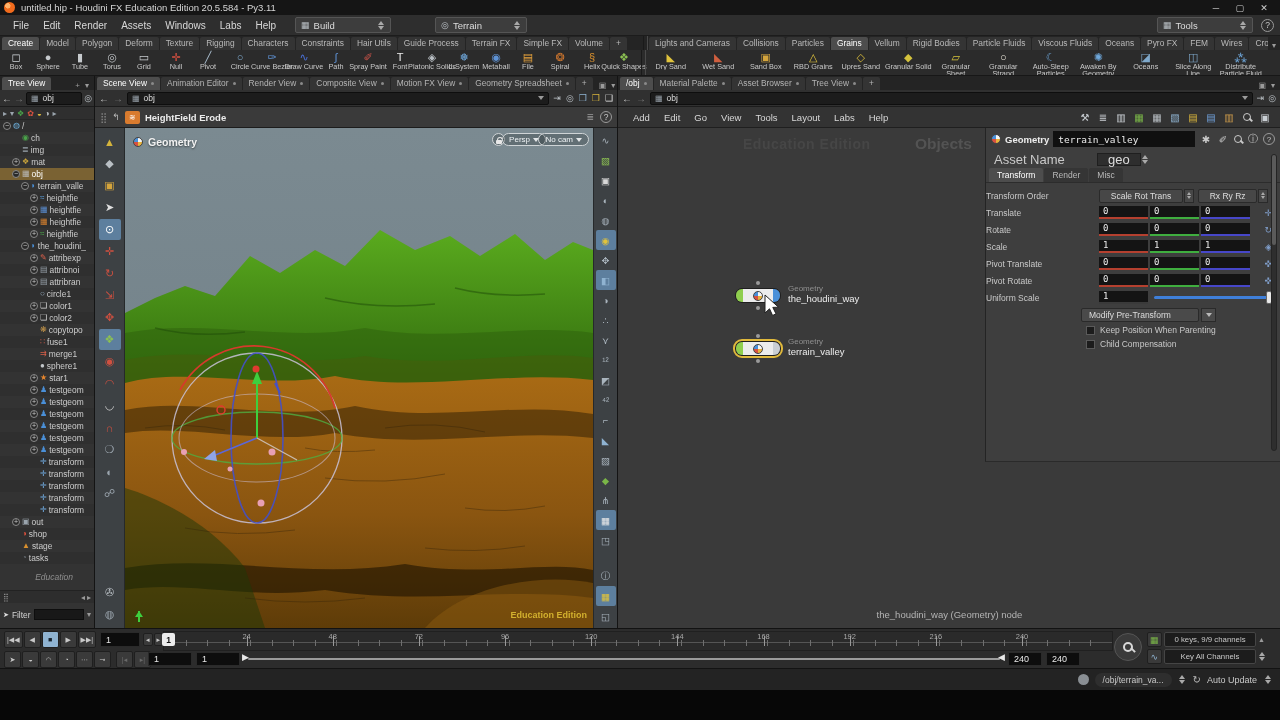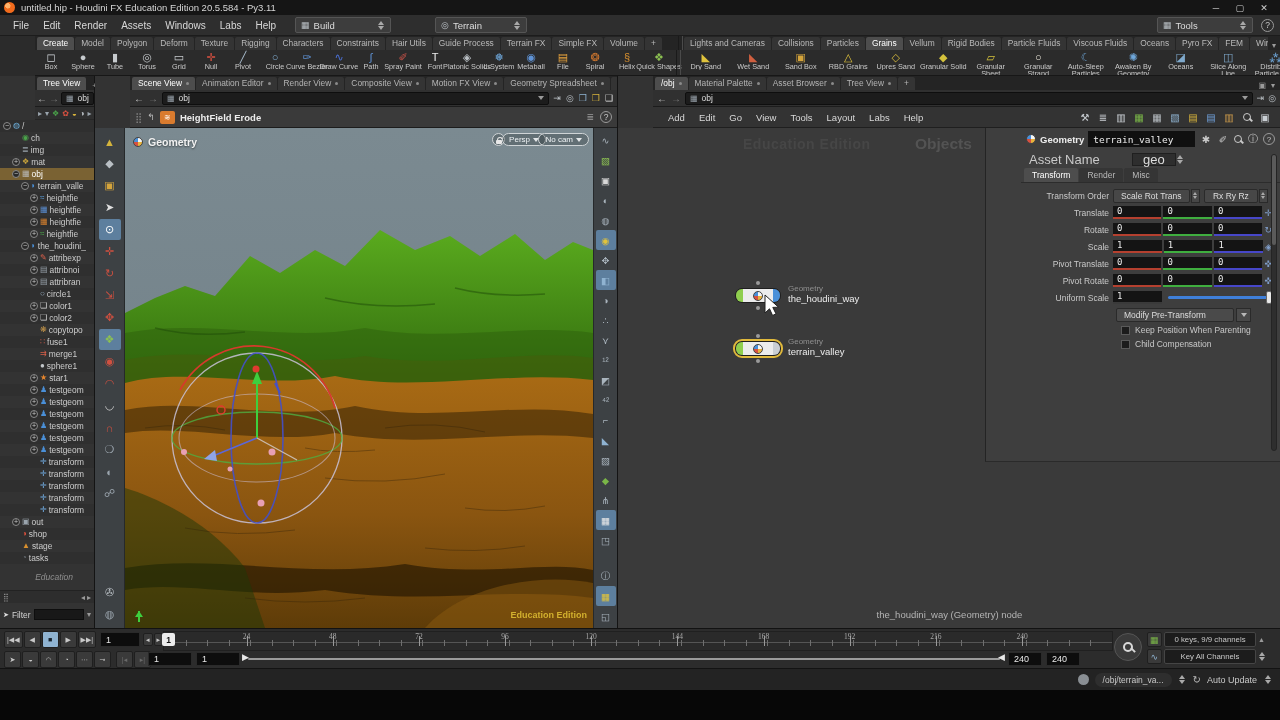--- a/index.html
+++ b/index.html
@@ -1,19 +1,19 @@
 <!DOCTYPE html>
 <html><head>
 <meta charset="utf-8">
 <style>
   html,body{margin:0;padding:0;background:#000;}
   *{box-sizing:border-box;}
   #app{position:relative;width:1280px;height:720px;background:#050505;overflow:hidden;
        font-family:"Liberation Sans",sans-serif;color:#ccc;font-size:10px;cursor:default;}
-  .abs{position:absolute;padding-left:35px;}
+  .abs{position:absolute;}
 
   
   #titlebar{left:0;top:0;width:1280px;height:15px;background:#151515;display:flex;align-items:center;padding:0 4px;gap:6px;}
   #hlogo{width:11px;height:11px;border-radius:50%;background:radial-gradient(circle at 35% 35%,#ffb36b 0 25%,#f26b1c 28% 100%);flex:none;}
   #titletext{font-size:9.5px;color:#d6d6d6;}
   #winbtns{margin-left:auto;display:flex;gap:12px;padding-right:6px;color:#cfcfcf;font-size:9px;}
   #winbtns span{width:12px;text-align:center;}
 
   
   #menubar{left:0;top:15px;width:1280px;height:21px;background:#2e2e2e;border-bottom:1px solid #1c1c1c;display:flex;align-items:center;padding:0 6px;}
@@ -133,21 +133,21 @@
   .mag{width:10px;height:10px;position:relative;}
   .mag::before{content:"";position:absolute;left:1px;top:1px;width:6px;height:6px;border:1.5px solid #c9c9c9;border-radius:50%;}
   .mag::after{content:"";position:absolute;left:7px;top:7px;width:4px;height:1.5px;background:#c9c9c9;transform:rotate(45deg);}
   .assetrow{height:18px;display:flex;align-items:center;font-size:13px;color:#c9c9c9;padding:0 8px;}
   .assetfield{margin-left:32px;width:44px;height:13px;background:#2e2e2e;border:1px solid #1f1f1f;color:#ddd;text-align:center;line-height:12px;}
   .ptabs{height:15px;display:flex;padding-left:3px;border-bottom:1px solid #2c2c2c;gap:1px;}
   .ptb{padding:0 8px;font-size:8.5px;line-height:14px;background:#353535;color:#b9b9b9;border-radius:2px 2px 0 0;}
   .ptb.on{background:#4d4d4d;color:#fff;}
   .prows{padding-top:4px;}
   .prow{height:17px;display:flex;align-items:center;padding-right:8px;}
-  .plabel{width:88px;text-align:right;font-size:8.5px;color:#c9c9c9;margin-right:4px;flex:none;}
+  .plabel{width:88px;font-size:8.5px;color:#c9c9c9;margin-right:25px;flex:none;}
   .pfield{width:49px;height:13px;background:#141414;border-bottom:2px solid #555;color:#ececec;font-family:"DejaVu Sans Mono",monospace;font-size:9px;line-height:11px;padding-left:4px;margin-right:2px;}
   .rowico{margin-left:auto;font-size:9px;color:#7f9dc9;}
   .dd{height:14px;background:#474747;border:1px solid #2a2a2a;color:#ddd;font-size:8.5px;line-height:12px;text-align:center;border-radius:2px;padding:0 4px;}
   .spinbox{width:11px;height:14px;background:#474747;border:1px solid #2a2a2a;margin:0 4px 0 1px;display:flex;flex-direction:column;align-items:center;justify-content:center;gap:1px;}
   .spinbox::before{content:"";border:2.5px solid transparent;border-bottom:3.5px solid #a9a9a9;}
   .spinbox::after{content:"";border:2.5px solid transparent;border-top:3.5px solid #a9a9a9;}
   .sltrack{flex:1;height:3px;background:#3f7fd9;border-radius:2px;position:relative;margin-left:4px;}
   .slhandle{position:absolute;right:0;top:-5px;width:6px;height:13px;background:#e8e8e8;border:1px solid #666;border-radius:2px;}
   .prebtn{margin-left:95px;width:118px;height:14px;background:#4a4a4a;border:1px solid #2a2a2a;color:#ddd;font-size:8.5px;line-height:12px;padding-left:7px;border-radius:2px;}
   .predrop{width:15px;height:14px;background:#4a4a4a;border:1px solid #2a2a2a;margin-left:2px;display:flex;align-items:center;justify-content:center;}
@@ -164,21 +164,21 @@
   .pbtn{height:17px;min-width:17px;background:#3a3a3a;border:1px solid #1f1f1f;color:#c9c9c9;font-size:7px;display:flex;align-items:center;justify-content:center;border-radius:2px;padding:0 2px;}
   .pbtn.on{background:#8fb3d1;color:#16222c;}
   .pbtn.dim{color:#6a6a6a;}
   .ffield{position:absolute;background:#0d0d0d;color:#e8e8e8;font-size:9px;display:flex;align-items:center;padding-left:5px;border:1px solid #2a2a2a;}
   #nudge{position:absolute;left:143px;top:4px;display:flex;gap:1px;}
   #nudge .pbtn{height:13px;min-width:9px;font-size:7px;}
   #ruler{position:absolute;left:163px;top:2px;width:950px;height:20px;background:#2a2a2a;border:1px solid #202020;}
   #ruler::before{content:"";position:absolute;left:0;right:0;bottom:7px;height:1px;background:#555;}
   .tick{position:absolute;bottom:4px;width:1px;height:6px;background:#6f6f6f;}
   .tick.major{height:10px;background:#9a9a9a;}
-  .ticklabel{position:absolute;top:0;font-size:7.5px;color:#a9a9a9;transform:translateX(-50%);font-family:Liberation Serif, serif;}
+  .ticklabel{position:absolute;top:0;font-size:7.5px;color:#a9a9a9;transform:translateX(-50%);}
   .phead{position:absolute;left:-2px;top:1px;width:13px;height:13px;background:#ececec;border-radius:2px;color:#111;font-size:8.5px;font-weight:bold;display:flex;align-items:center;justify-content:center;z-index:2;}
   #row2btns{position:absolute;left:4px;top:22px;display:flex;gap:1px;}
   #rangenav{position:absolute;left:116px;top:22px;display:flex;gap:1px;}
   .sliderline{position:absolute;left:248px;top:29px;width:752px;height:2px;background:#9a9a9a;border-radius:1px;}
   .rpin{position:absolute;top:23px;color:#e8e8e8;font-size:9px;}
   #keybtn{position:absolute;left:1114px;top:4px;width:28px;height:28px;border-radius:50%;background:#3a3a3a;border:1px solid #555;display:flex;align-items:center;justify-content:center;}
   .keyico{width:13px;height:13px;position:relative;}
   .keyico::before{content:"";position:absolute;top:1px;left:1px;width:6px;height:6px;border:2px solid #d8d8d8;border-radius:50%;}
   .keyico::after{content:"";position:absolute;left:8px;top:8px;width:6px;height:2px;background:#d8d8d8;transform:rotate(45deg);}
   #keyminis{position:absolute;left:1147px;top:3px;display:flex;flex-direction:column;gap:2px;}

